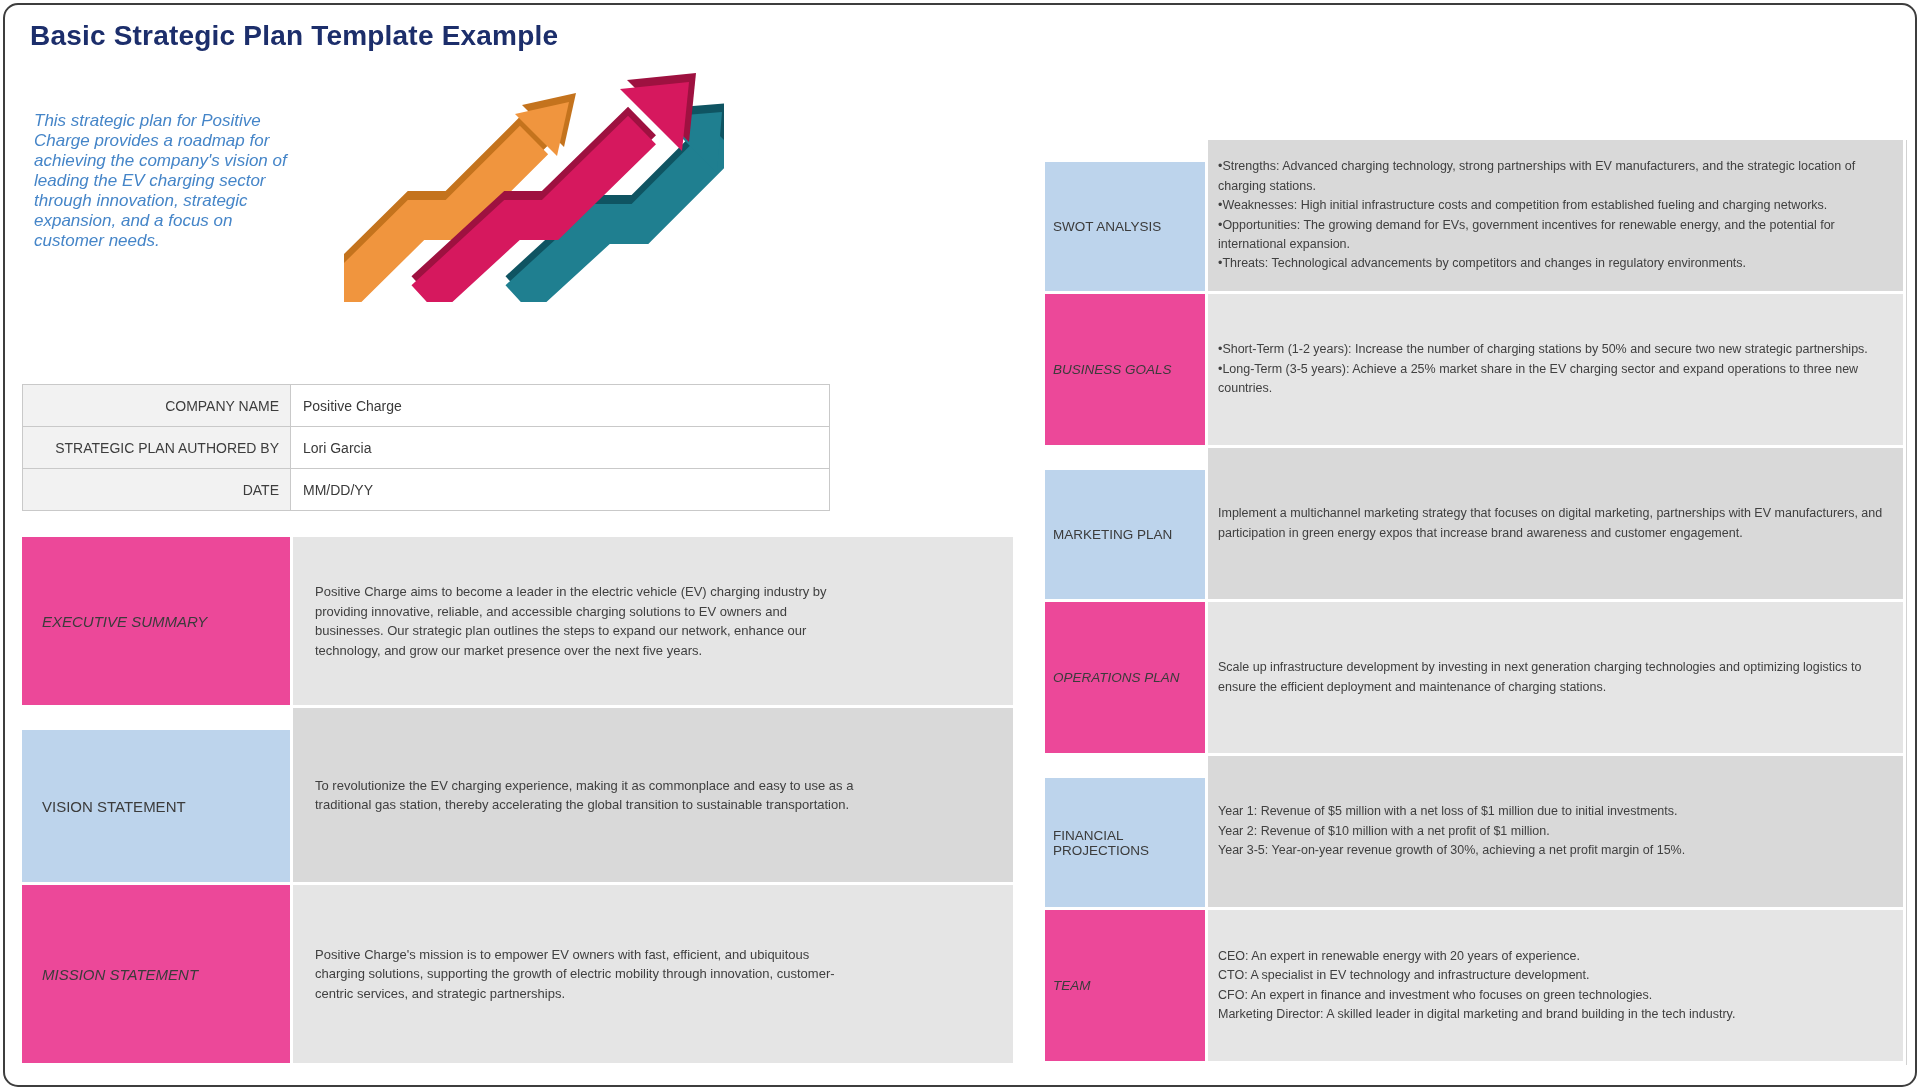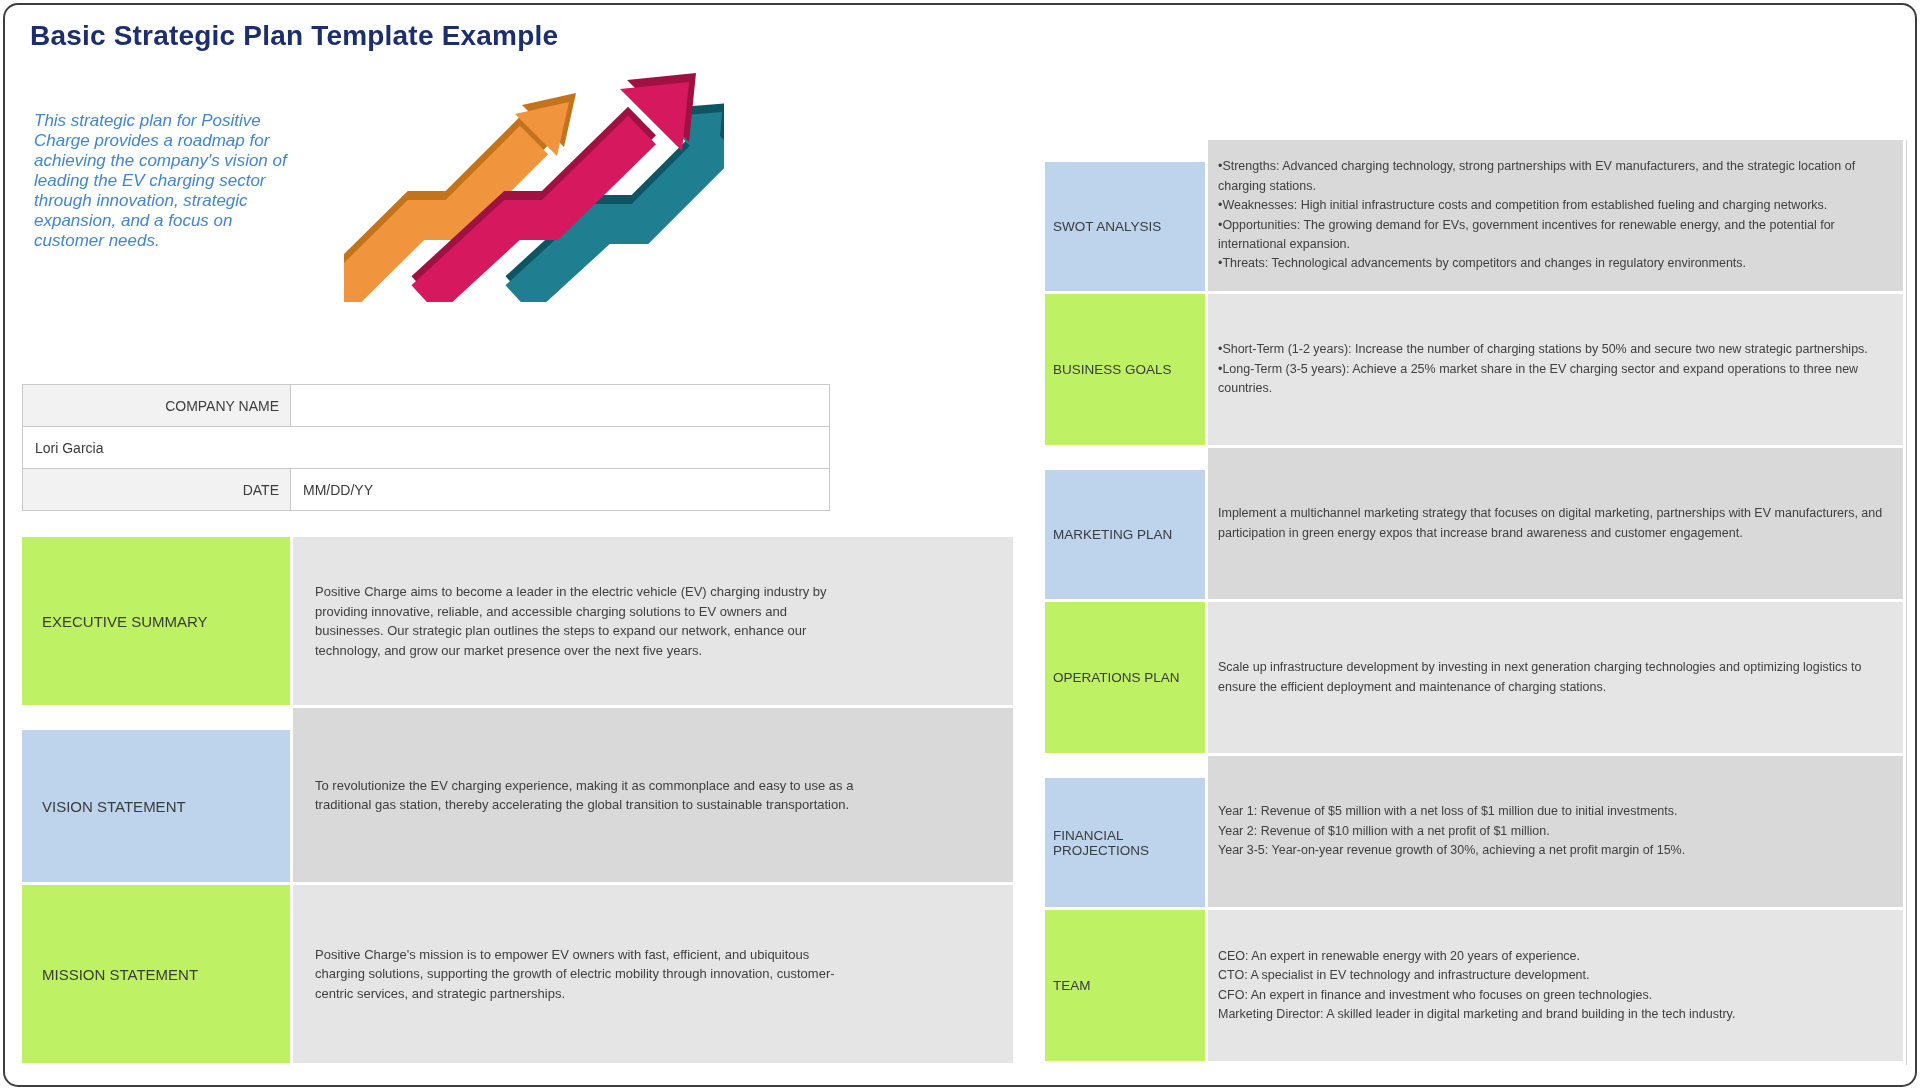--- a/index.html
+++ b/index.html
@@ -59,21 +59,21 @@
   .right-table .sec-label { font-size:13.5px; padding-left:8px; }
   .sec-content {
     display:flex; align-items:center; padding-left:22px; box-sizing:border-box;
     color:#404040; white-space:pre-line;
   }
   .left-table .sec-content { font-size:13px; line-height:1.5; }
   .left-table .sec-content > div { max-width:540px; }
   .right-table .sec-content { font-size:12.5px; line-height:1.55; padding-left:10px; }
   .right-table .sec-content > div { max-width:680px; }
 
-  .tone-light-label { background:#bef264; }
+  .tone-light-label { background:#ec4899;font-style:italic; }
   .tone-dark-label  { background:#bdd4ec;margin-top:22px; }
   .tone-light-body  { background:#e5e5e5; }
   .tone-dark-body   { background:#d9d9d9; }
 
   .right-edge-line {
     position:absolute; left:1906px; top:140px; width:1px; height:925px;
     background:#d2d2d2;
   }
 </style>
 </head>
@@ -109,22 +109,24 @@
         <polygon points="352,1 345,70 283,8" fill="#9e1140"></polygon>
         <path d="M 81 228 L 168 148 L 206 148 L 298 58" stroke="#d6185e" stroke-width="40" fill="none"></path>
         <polygon points="345,10 338,79 276,17" fill="#d6185e"></polygon>
       </g>
     </svg>
   </div>
 
   <div class="info-table">
     <div class="info-row">
       <div class="info-label">COMPANY NAME</div>
+      <div class="info-value">Positive Charge</div>
     </div>
     <div class="info-row">
+      <div class="info-label">STRATEGIC PLAN AUTHORED BY</div>
       <div class="info-value">Lori Garcia</div>
     </div>
     <div class="info-row">
       <div class="info-label">DATE</div>
       <div class="info-value">MM/DD/YY</div>
     </div>
   </div>
 
   <div class="sec-table left-table">
     <div class="sec-label tone-light-label">EXECUTIVE SUMMARY</div>

